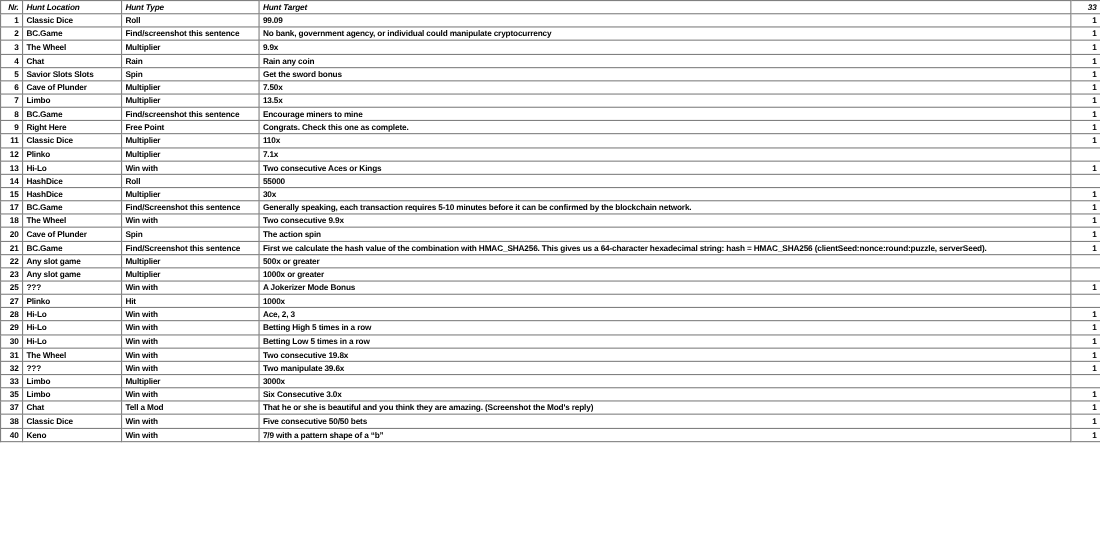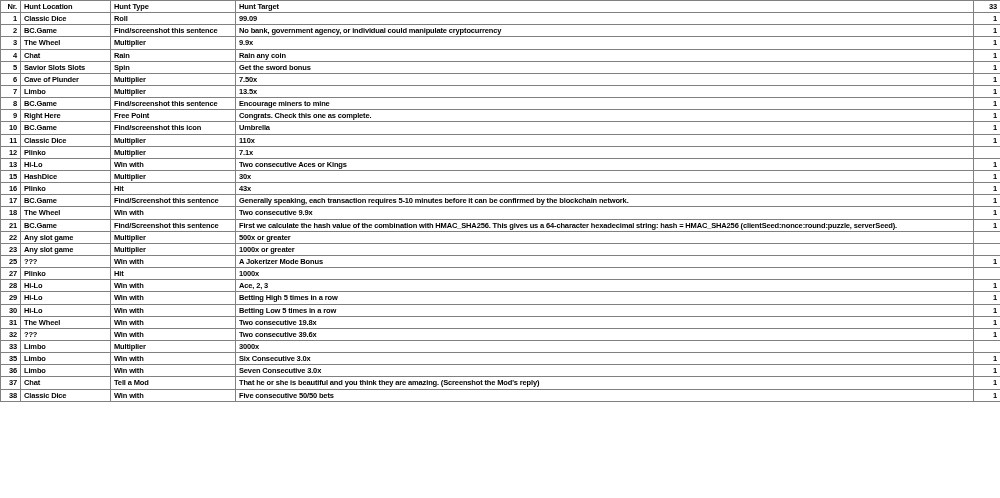--- a/index.html
+++ b/index.html
@@ -25,21 +25,21 @@
     font-weight: bold;
     color: #000000;
     white-space: nowrap;
     overflow: hidden;
     text-align: left;
     letter-spacing: -0.15px;
     vertical-align: middle;
   }
   .col-nr    { text-align: right; }
   .col-count { text-align: right; }
-  thead th   { font-weight: bold; }
+  thead th   { font-weight: bold; font-style: italic; }
 </style>
 </head>
 <body>
 
 <table>
   <colgroup>
     <col style="width:20px">
     <col style="width:90px">
     <col style="width:125px">
     <col style="width:738px">
@@ -112,27 +112,20 @@
         <td class="col-count">1</td>
       </tr>
       <tr>
         <td class="col-nr">9</td>
         <td class="col-location">Right Here</td>
         <td class="col-type">Free Point</td>
         <td class="col-target">Congrats. Check this one as complete.</td>
         <td class="col-count">1</td>
       </tr>
       <tr>
-        <td class="col-nr">10</td>
-        <td class="col-location">BC.Game</td>
-        <td class="col-type">Find/screenshot this icon</td>
-        <td class="col-target">Umbrella</td>
-        <td class="col-count">1</td>
-      </tr>
-      <tr>
         <td class="col-nr">11</td>
         <td class="col-location">Classic Dice</td>
         <td class="col-type">Multiplier</td>
         <td class="col-target">110x</td>
         <td class="col-count">1</td>
       </tr>
       <tr>
         <td class="col-nr">12</td>
         <td class="col-location">Plinko</td>
         <td class="col-type">Multiplier</td>
@@ -140,45 +133,52 @@
         <td class="col-count"></td>
       </tr>
       <tr>
         <td class="col-nr">13</td>
         <td class="col-location">Hi-Lo</td>
         <td class="col-type">Win with</td>
         <td class="col-target">Two consecutive Aces or Kings</td>
         <td class="col-count">1</td>
       </tr>
       <tr>
+        <td class="col-nr">14</td>
+        <td class="col-location">HashDice</td>
+        <td class="col-type">Roll</td>
+        <td class="col-target">55000</td>
+        <td class="col-count"></td>
+      </tr>
+      <tr>
         <td class="col-nr">15</td>
         <td class="col-location">HashDice</td>
         <td class="col-type">Multiplier</td>
         <td class="col-target">30x</td>
         <td class="col-count">1</td>
       </tr>
       <tr>
-        <td class="col-nr">16</td>
-        <td class="col-location">Plinko</td>
-        <td class="col-type">Hit</td>
-        <td class="col-target">43x</td>
-        <td class="col-count">1</td>
-      </tr>
-      <tr>
         <td class="col-nr">17</td>
         <td class="col-location">BC.Game</td>
         <td class="col-type">Find/Screenshot this sentence</td>
         <td class="col-target">Generally speaking, each transaction requires 5-10 minutes before it can be confirmed by the blockchain network.</td>
         <td class="col-count">1</td>
       </tr>
       <tr>
         <td class="col-nr">18</td>
         <td class="col-location">The Wheel</td>
         <td class="col-type">Win with</td>
         <td class="col-target">Two consecutive 9.9x</td>
+        <td class="col-count">1</td>
+      </tr>
+      <tr>
+        <td class="col-nr">20</td>
+        <td class="col-location">Cave of Plunder</td>
+        <td class="col-type">Spin</td>
+        <td class="col-target">The action spin</td>
         <td class="col-count">1</td>
       </tr>
       <tr>
         <td class="col-nr">21</td>
         <td class="col-location">BC.Game</td>
         <td class="col-type">Find/Screenshot this sentence</td>
         <td class="col-target">First we calculate the hash value of the combination with HMAC_SHA256. This gives us a 64-character hexadecimal string: hash = HMAC_SHA256 (clientSeed:nonce:round:puzzle, serverSeed).</td>
         <td class="col-count">1</td>
       </tr>
       <tr>
@@ -234,52 +234,52 @@
         <td class="col-nr">31</td>
         <td class="col-location">The Wheel</td>
         <td class="col-type">Win with</td>
         <td class="col-target">Two consecutive 19.8x</td>
         <td class="col-count">1</td>
       </tr>
       <tr>
         <td class="col-nr">32</td>
         <td class="col-location">???</td>
         <td class="col-type">Win with</td>
-        <td class="col-target">Two consecutive 39.6x</td>
+        <td class="col-target">Two manipulate 39.6x</td>
         <td class="col-count">1</td>
       </tr>
       <tr>
         <td class="col-nr">33</td>
         <td class="col-location">Limbo</td>
         <td class="col-type">Multiplier</td>
         <td class="col-target">3000x</td>
         <td class="col-count"></td>
       </tr>
       <tr>
         <td class="col-nr">35</td>
         <td class="col-location">Limbo</td>
         <td class="col-type">Win with</td>
         <td class="col-target">Six Consecutive 3.0x</td>
-        <td class="col-count">1</td>
-      </tr>
-      <tr>
-        <td class="col-nr">36</td>
-        <td class="col-location">Limbo</td>
-        <td class="col-type">Win with</td>
-        <td class="col-target">Seven Consecutive 3.0x</td>
         <td class="col-count">1</td>
       </tr>
       <tr>
         <td class="col-nr">37</td>
         <td class="col-location">Chat</td>
         <td class="col-type">Tell a Mod</td>
         <td class="col-target">That he or she is beautiful and you think they are amazing. (Screenshot the Mod's reply)</td>
         <td class="col-count">1</td>
       </tr>
       <tr>
         <td class="col-nr">38</td>
         <td class="col-location">Classic Dice</td>
         <td class="col-type">Win with</td>
         <td class="col-target">Five consecutive 50/50 bets</td>
         <td class="col-count">1</td>
       </tr>
+      <tr>
+        <td class="col-nr">40</td>
+        <td class="col-location">Keno</td>
+        <td class="col-type">Win with</td>
+        <td class="col-target">7/9 with a pattern shape of a “b”</td>
+        <td class="col-count">1</td>
+      </tr>
     </tbody>
 </table>
 
 </body></html>

